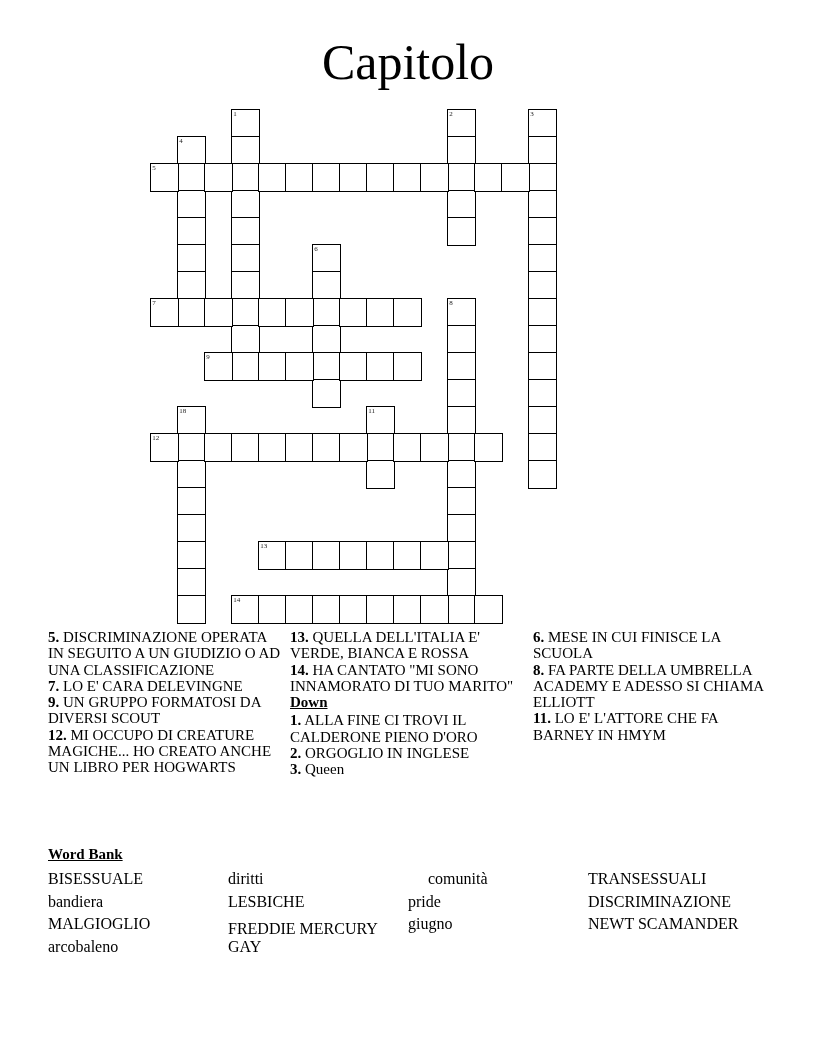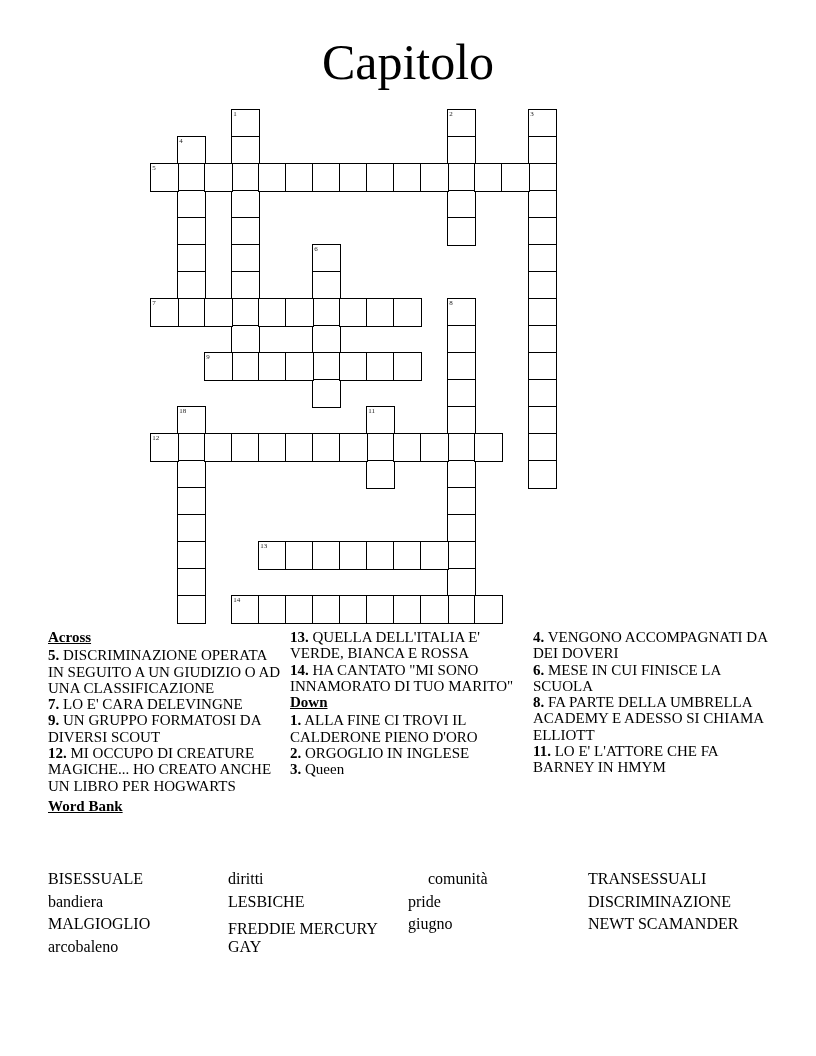--- a/index.html
+++ b/index.html
@@ -12,21 +12,21 @@
           border: 1.5px solid #000; background: #fff; margin-left: -0.75px; margin-top: -0.75px;
           width: 28.5px; height: 28.5px; }
   .cell .num { position: absolute; left: 1px; top: 0px; font-size: 7px; line-height: 8px; color: #222; }
   .clues { position: absolute; top: 629px; font-size: 15px; line-height: 16.3px; }
   .clues .hdr { font-weight: bold; text-decoration: underline; margin-bottom: 2px; display: block; }
   .clues .clue { display: block; }
   .clues .clue b { font-weight: bold; }
   .col1 { left: 48px; width: 235px; }
   .col2 { left: 290px; width: 232px; }
   .col3 { left: 533px; width: 235px; }
-  .wb-hdr { position: absolute; left: 48px; top: 798px; font-size: 15px; font-weight: bold; text-decoration: underline; }
+  .wb-hdr { position: absolute; left: 48px; top: 846px; font-size: 15px; font-weight: bold; text-decoration: underline; }
   .wb { position: absolute; left: 48px; top: 868px; width: 720px; font-size: 16px; line-height: 22.6px; }
   .wb-item { position: absolute; white-space: nowrap; }
 </style>
 </head>
 <body>
 
 <div class="title">Capitolo</div>
 
 <div class="grid" id="grid">
     <div class="cell" style="left: 81px; top: 0px;">
@@ -168,38 +168,36 @@
     <div class="cell" style="left: 135px; top: 486px;"></div>
     <div class="cell" style="left: 162px; top: 486px;"></div>
     <div class="cell" style="left: 189px; top: 486px;"></div>
     <div class="cell" style="left: 216px; top: 486px;"></div>
     <div class="cell" style="left: 243px; top: 486px;"></div>
     <div class="cell" style="left: 270px; top: 486px;"></div>
     <div class="cell" style="left: 324px; top: 486px;"></div>
   </div>
 
 <div class="clues col1">
-  <span class="hdr">Across</span>
   <span class="clue"><b>5.</b> <span>DISCRIMINAZIONE OPERATA IN SEGUITO A UN GIUDIZIO O AD UNA CLASSIFICAZIONE</span></span>
   <span class="clue"><b>7.</b> <span>LO E' CARA DELEVINGNE</span></span>
   <span class="clue"><b>9.</b> <span>UN GRUPPO FORMATOSI DA DIVERSI SCOUT</span></span>
   <span class="clue"><b>12.</b> <span>MI OCCUPO DI CREATURE MAGICHE... HO CREATO ANCHE UN LIBRO PER HOGWARTS</span></span>
 </div>
 
 <div class="clues col2">
   <span class="clue"><b>13.</b> <span>QUELLA DELL'ITALIA E' VERDE, BIANCA E ROSSA</span></span>
   <span class="clue"><b>14.</b> <span>HA CANTATO "MI SONO INNAMORATO DI TUO MARITO"</span></span>
   <span class="hdr">Down</span>
   <span class="clue"><b>1.</b> <span>ALLA FINE CI TROVI IL CALDERONE PIENO D'ORO</span></span>
   <span class="clue"><b>2.</b> <span>ORGOGLIO IN INGLESE</span></span>
   <span class="clue"><b>3.</b> <span>Queen</span></span>
 </div>
 
 <div class="clues col3">
-  <span class="clue"><b>4.</b> <span>VENGONO ACCOMPAGNATI DA DEI DOVERI</span></span>
   <span class="clue"><b>6.</b> <span>MESE IN CUI FINISCE LA SCUOLA</span></span>
   <span class="clue"><b>8.</b> <span>FA PARTE DELLA UMBRELLA ACADEMY E ADESSO SI CHIAMA ELLIOTT</span></span>
   <span class="clue"><b>11.</b> <span>LO E' L'ATTORE CHE FA BARNEY IN HMYM</span></span>
 </div>
 
 <div class="wb-hdr">Word Bank</div>
 <div class="wb">
   <span class="wb-item" style="left:0px;top:0px">BISESSUALE</span>
   <span class="wb-item" style="left:0px;top:22.6px">bandiera</span>
   <span class="wb-item" style="left:0px;top:45.2px">MALGIOGLIO</span>

